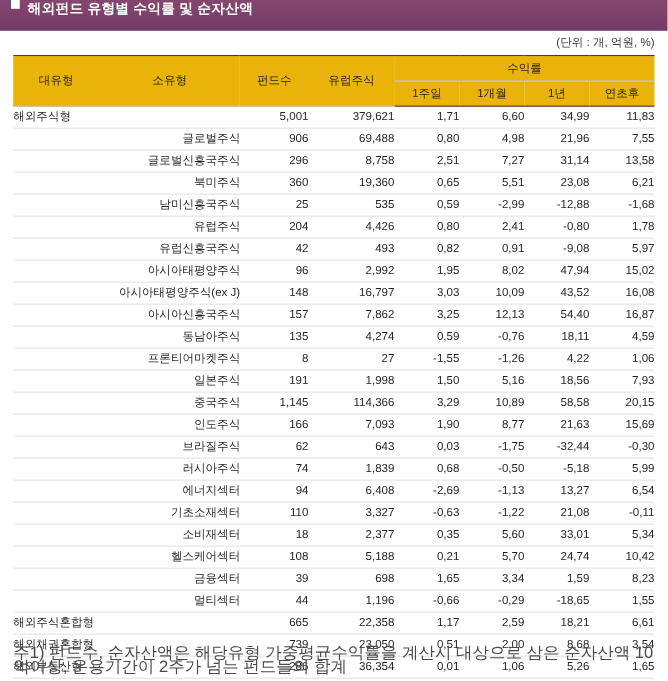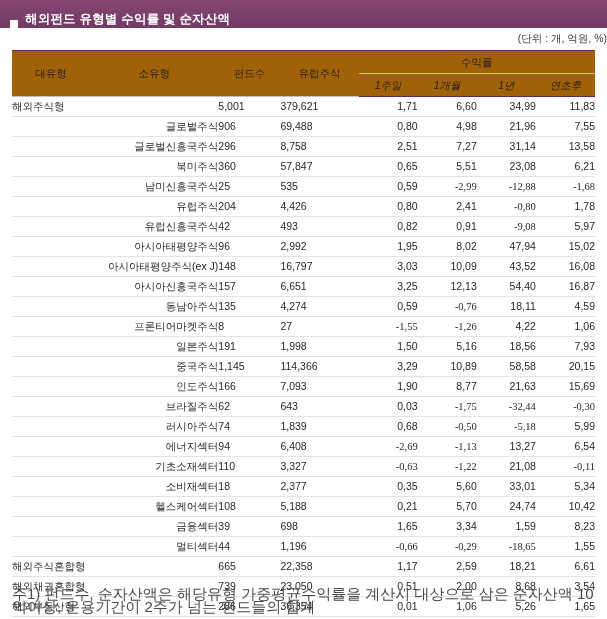--- a/index.html
+++ b/index.html
@@ -20,21 +20,21 @@
     width: 607px;
     height: 619px;
     box-sizing: border-box;
   }
   
   .title-bar {
     height: 28px;
     background: #7b3f6e;
     background: linear-gradient(to bottom, #84476f 0%, #733a66 100%);
     display: flex;
-    align-items: flex-end;
+    align-items: flex-start;
     padding-left: 10px;
     box-sizing: border-box;
   }
   .title-marker {
     width: 8px;
     height: 8px;
     background: #ffffff;
     margin-right: 7px;
     flex: 0 0 auto;
   }
@@ -43,20 +43,21 @@
     font-size: 12.5px;
     font-weight: bold;
     letter-spacing: 0.2px;
   }
   
   .unit-row {
     height: 22px;
     display: flex;
     align-items: center;
     justify-content: flex-end;
+    padding-right: 12px;
     box-sizing: border-box;
     text-align: center;
   }
   .unit-text {
     font-size: 10.5px;
     color: #3b3b3b;
   }
   
   table.main {
     width: 583px;
@@ -67,55 +68,54 @@
   table.main th, table.main td {
     padding: 0;
     font-weight: normal;
     font-size: 10.5px;
     color: #231f20;
     height: 19px;
     line-height: 19px;
     vertical-align: middle;
   }
   thead th {
-    background: #a16207;
+    background: #eab308;
     color: #3a2238;
     font-size: 10.5px;
     text-align: center;
   }
   thead tr.r1 th {
     border-top: 1.5px solid #5e2b55;
     border-bottom: 1px solid #c9bcc6;
     height: 22px;
   }
   thead tr.r2 th {
     border-bottom: 1.5px solid #5e2b55;
     height: 22px;
-    font-style: italic;
   }
   th.grp-yield {
     border-bottom: 1px solid #c9bcc6;
   }
   tbody td {
     border-bottom: 1px solid #e6e1e6;
   }
   tbody tr.grp > td {
     border-bottom: 1px solid #e6e1e6;
   }
   tbody tr.total-start td {
     border-top: 1px solid #b9aab6;
   }
   tbody tr:last-child td {
     border-bottom: 1.5px solid #5e2b55;
   }
   .c-major { text-align: left; padding-left: 4px; }
   .c-minor { text-align: right; padding-left: 12px; }
-  .c-num { padding-right: 10px; }
+  .c-num { text-align: right; padding-right: 10px; }
   .c-num2 { text-align: right; padding-right: 12px; }
-  .neg { color: #d2232a; font-family: Liberation Serif, serif; }
+  .neg { color: #d2232a; }
   
   col.w-major { width: 78px; }
   col.w-minor { width: 128px; }
   col.w-cnt   { width: 62px; }
   col.w-amt   { width: 78px; }
   col.w-y     { width: 59px; }
   
   .footnote {
     position: absolute;
     left: 12px;
@@ -194,21 +194,21 @@
           <td class="c-num">8,758</td>
           <td class="c-num2">2,51</td>
           <td class="c-num2">7,27</td>
           <td class="c-num2">31,14</td>
           <td class="c-num2">13,58</td>
         </tr>
         <tr>
           <td class="c-major"></td>
           <td class="c-minor">북미주식</td>
           <td class="c-num">360</td>
-          <td class="c-num">57,847</td>
+          <td class="c-num">19,360</td>
           <td class="c-num2">0,65</td>
           <td class="c-num2">5,51</td>
           <td class="c-num2">23,08</td>
           <td class="c-num2">6,21</td>
         </tr>
         <tr>
           <td class="c-major"></td>
           <td class="c-minor">남미신흥국주식</td>
           <td class="c-num">25</td>
           <td class="c-num">535</td>
@@ -254,21 +254,21 @@
           <td class="c-num">16,797</td>
           <td class="c-num2">3,03</td>
           <td class="c-num2">10,09</td>
           <td class="c-num2">43,52</td>
           <td class="c-num2">16,08</td>
         </tr>
         <tr>
           <td class="c-major"></td>
           <td class="c-minor">아시아신흥국주식</td>
           <td class="c-num">157</td>
-          <td class="c-num">6,651</td>
+          <td class="c-num">7,862</td>
           <td class="c-num2">3,25</td>
           <td class="c-num2">12,13</td>
           <td class="c-num2">54,40</td>
           <td class="c-num2">16,87</td>
         </tr>
         <tr>
           <td class="c-major"></td>
           <td class="c-minor">동남아주식</td>
           <td class="c-num">135</td>
           <td class="c-num">4,274</td>

